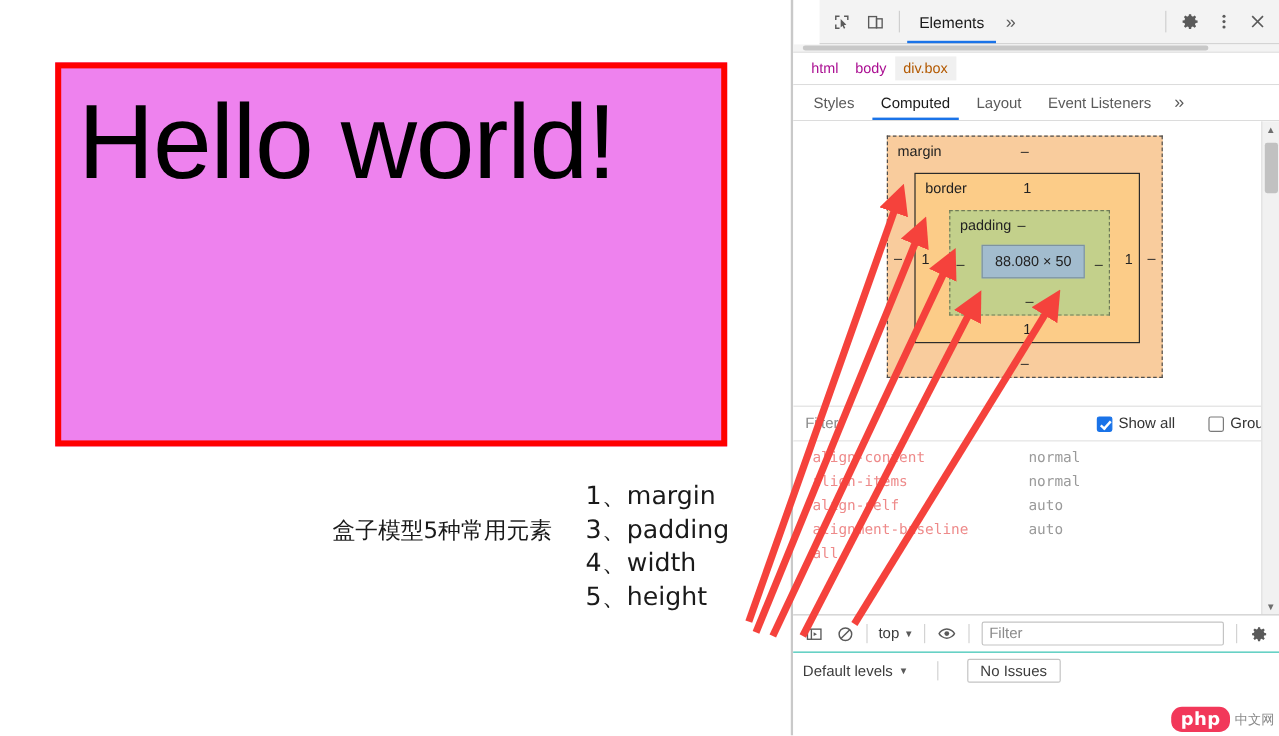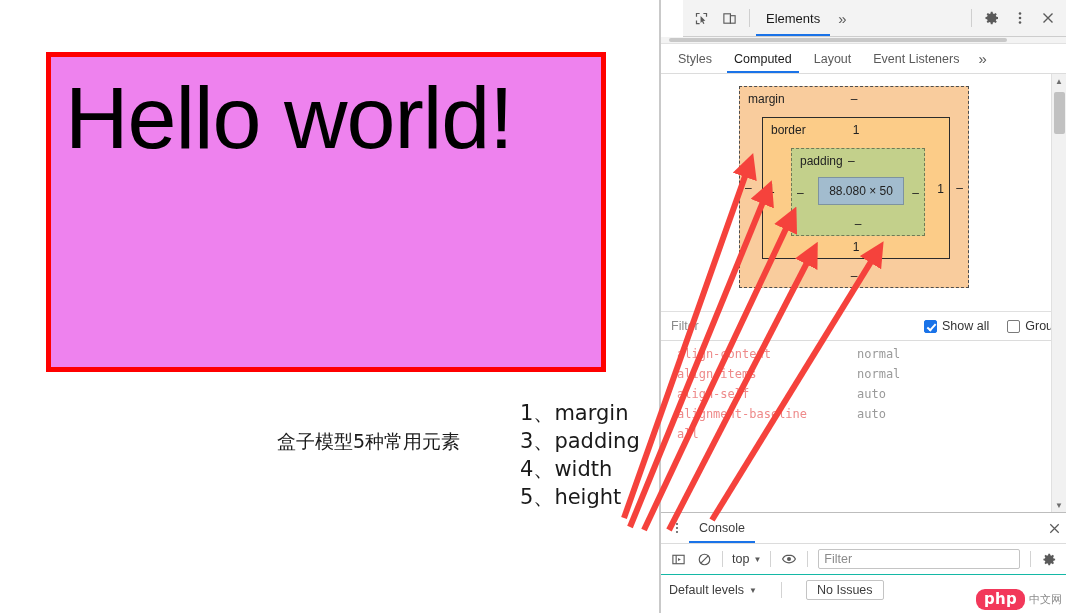--- a/index.html
+++ b/index.html
@@ -65,21 +65,20 @@
     margin-top: 29px;
   }
 
   .elements-list {
     position: absolute;
     left: 488px;
     top: 399px;
     font-size: 21px;
     color: #1a1a1a;
     font-family: "DejaVu Sans", sans-serif;
-    margin-left: 32px;
   }
   .elements-list .li {
     height: 28px;
     line-height: 28px;
     white-space: nowrap;
   }
   .elements-list .num {
     font-family: "DejaVu Sans", sans-serif;
   }
 
@@ -326,21 +325,21 @@
     color: #333;
     background: transparent;
     font-family: "Liberation Sans", sans-serif;
     padding-left: 4px;
   }
   .filter-input::placeholder { color: #8b8b8b; }
   .cb-item {
     display: flex;
     align-items: center;
     gap: 5px;
-    margin-left: 18px;
+    margin-left: 28px;
     font-size: 12.5px;
     color: #333;
     white-space: nowrap;
   }
   .cbox {
     width: 13px;
     height: 13px;
     border: 1px solid #7a7a7a;
     border-radius: 2px;
     background: #fff;
@@ -629,20 +628,25 @@
         <svg width="16" height="16" viewBox="0 0 16 16">
           <path d="M3.5 3.5l9 9M12.5 3.5l-9 9" stroke="#5a5a5a" stroke-width="1.4" fill="none"></path>
         </svg>
       </div>
     </div>
 
     <div class="hscroll-strip">
       <div class="hscroll-thumb"></div>
     </div>
 
+    <div class="dt-breadcrumb">
+      <div class="crumb">html</div>
+      <div class="crumb">body</div>
+      <div class="crumb selected">div.box</div>
+    </div>
 
     <div class="dt-subtabs">
       <div class="sub-tab">Styles</div>
       <div class="sub-tab active">Computed</div>
       <div class="sub-tab">Layout</div>
       <div class="sub-tab">Event Listeners</div>
       <div class="dt-chevrons">»</div>
     </div>
 
     <div class="computed-body">
@@ -711,36 +715,20 @@
       </div>
 
       <div class="vscroll">
         <div class="vscroll-arrow up">▲</div>
         <div class="vscroll-thumb"></div>
         <div class="vscroll-arrow down">▼</div>
       </div>
     </div>
 
     <div class="drawer">
-      <div class="drawer-tabbar">
-        <div class="ct-icon">
-          <svg width="14" height="14" viewBox="0 0 16 16">
-            <circle cx="8" cy="3.5" r="1.2" fill="#5a5a5a"></circle>
-            <circle cx="8" cy="8" r="1.2" fill="#5a5a5a"></circle>
-            <circle cx="8" cy="12.5" r="1.2" fill="#5a5a5a"></circle>
-          </svg>
-        </div>
-        <div class="drawer-tab active">Console</div>
-        <div class="spacer"></div>
-        <div class="ct-icon">
-          <svg width="15" height="15" viewBox="0 0 16 16">
-            <path d="M3.5 3.5l9 9M12.5 3.5l-9 9" stroke="#5a5a5a" stroke-width="1.3" fill="none"></path>
-          </svg>
-        </div>
-      </div>
 
       <div class="console-toolbar">
         <div class="ct-icon">
           <svg width="15" height="15" viewBox="0 0 16 16">
             <rect x="2" y="3.5" width="12" height="9" fill="none" stroke="#5a5a5a" stroke-width="1.2"></rect>
             <line x1="5.5" y1="3.5" x2="5.5" y2="12.5" stroke="#5a5a5a" stroke-width="1.2"></line>
             <path d="M7.5 6.3l3 1.7-3 1.7z" fill="#5a5a5a"></path>
           </svg>
         </div>
         <div class="ct-icon">

